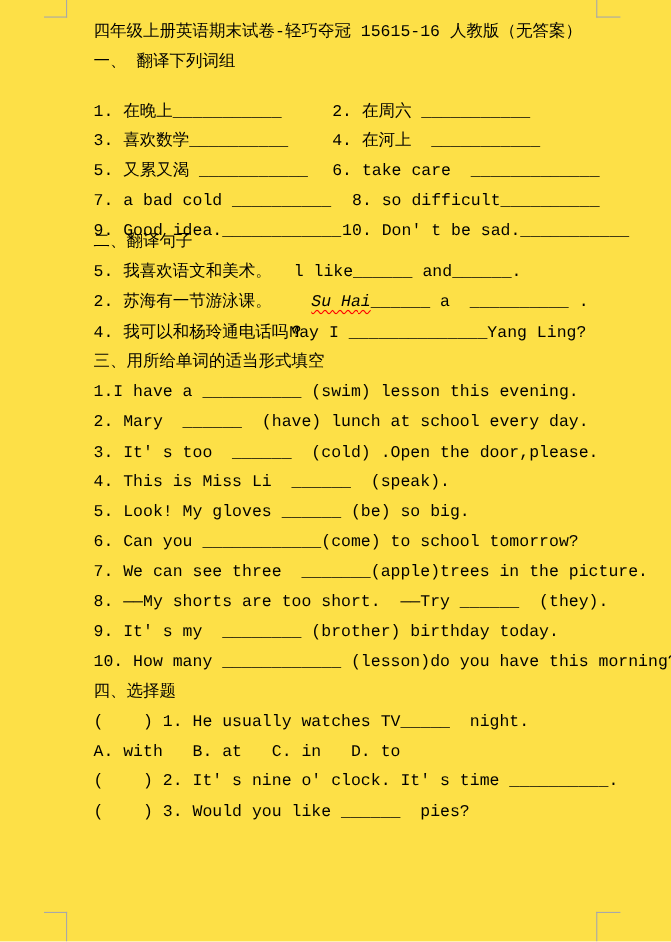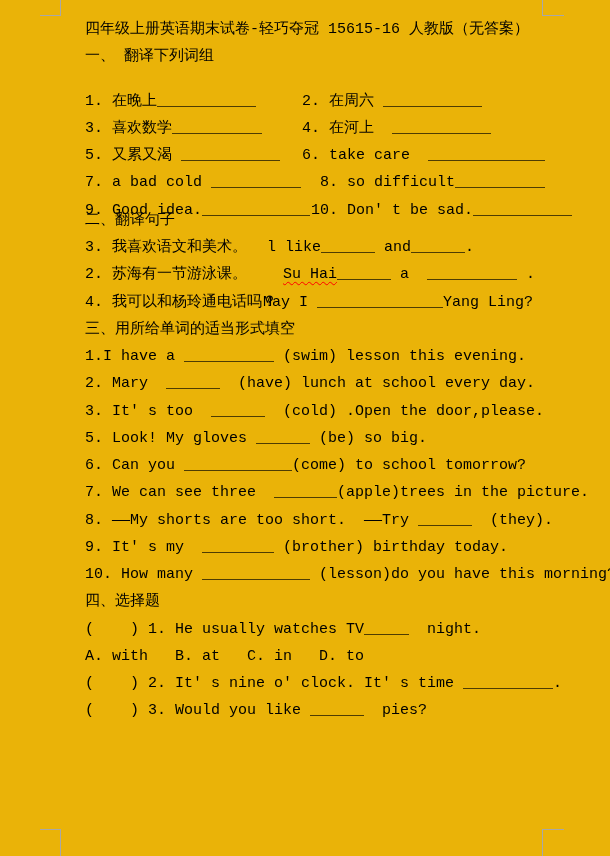--- a/index.html
+++ b/index.html
@@ -1,19 +1,19 @@
 <!DOCTYPE html>
 <html><head>
 <meta charset="utf-8">
 <style>
   html,body{margin:0;padding:0;background:#fff;}
   .page{
     position:relative;
     width:610px;height:856px;
-    background:#eab308;
+    background:#fde047;
     overflow:hidden;
     font-family:"Liberation Mono","DejaVu Sans Mono",monospace;
     font-size:15px;
     color:#000;
   }
   .content{
     position:absolute;
     left:85px;top:16px;
     width:500px;
   }
@@ -27,20 +27,21 @@
   .cn{display:inline-block;}
   .cn-1{width:182px;}
   .cn-2{width:198px;}
   .cn-3{width:192px;}
   .cn-4{width:178px;}
   .spell{
     text-decoration:underline wavy #ff0000;
     text-decoration-thickness:1px;
     text-underline-offset:3px;
     text-decoration-skip-ink:none;
+    font-style:italic;
   }
   
   .mark{position:absolute;}
   .mark-tl{left:40px;top:0;width:20px;height:15px;border-right:1px solid #a8a8a8;border-bottom:1px solid #a8a8a8;}
   .mark-tr{left:542px;top:0;width:21px;height:15px;border-left:1px solid #a8a8a8;border-bottom:1px solid #a8a8a8;}
   .mark-bl{left:40px;top:829px;width:20px;height:27px;border-right:1px solid #a8a8a8;border-top:1px solid #a8a8a8;}
   .mark-br{left:542px;top:829px;width:21px;height:27px;border-left:1px solid #a8a8a8;border-top:1px solid #a8a8a8;}
 </style>
 </head>
 <body>
@@ -59,29 +60,30 @@
     <div class="line">一、 翻译下列词组</div>
 
     <div class="line"><span class="s1-left">1. 在晚上___________</span><span>2. 在周六 ___________</span></div>
     <div class="line"><span class="s1-left">3. 喜欢数学__________</span><span>4. 在河上  ___________</span></div>
     <div class="line"><span class="s1-left">5. 又累又渴 ___________</span><span>6. take care  _____________</span></div>
     <div class="line"><span class="s1-left">7. a bad cold __________</span><span>  8. so difficult__________</span></div>
     <div class="line"><span class="s1-left">9. Good idea.____________</span><span> 10. Don' t be sad.___________</span></div>
 
     <div class="line">二、翻译句子</div>
 
-    <div class="line"><span class="cn cn-1">3. 我喜欢语文和美术。</span><span>l like______ and______.</span></div>
+    <div class="line"><span class="cn cn-1">5. 我喜欢语文和美术。</span><span>l like______ and______.</span></div>
     <div class="line"><span class="cn cn-2">2. 苏海有一节游泳课。</span><span class="spell">Su Hai</span><span>______ a  __________ .</span></div>
     <div class="line"><span class="cn cn-4">4. 我可以和杨玲通电话吗？</span><span>May I ______________Yang Ling?</span></div>
 
     <div class="line">三、用所给单词的适当形式填空</div>
 
     <div class="line">1.I have a __________ (swim) lesson this evening.</div>
     <div class="line">2. Mary  ______  (have) lunch at school every day.</div>
     <div class="line">3. It' s too  ______  (cold) .Open the door,please.</div>
+    <div class="line">4. This is Miss Li  ______  (speak).</div>
     <div class="line">5. Look! My gloves ______ (be) so big.</div>
     <div class="line">6. Can you ____________(come) to school tomorrow?</div>
     <div class="line">7. We can see three  _______(apple)trees in the picture.</div>
     <div class="line">8. ——My shorts are too short.  ——Try ______  (they).</div>
     <div class="line">9. It' s my  ________ (brother) birthday today.</div>
     <div class="line">10. How many ____________ (lesson)do you have this morning?</div>
 
     <div class="line">四、选择题</div>
 
     <div class="line">(    ) 1. He usually watches TV_____  night.</div>

